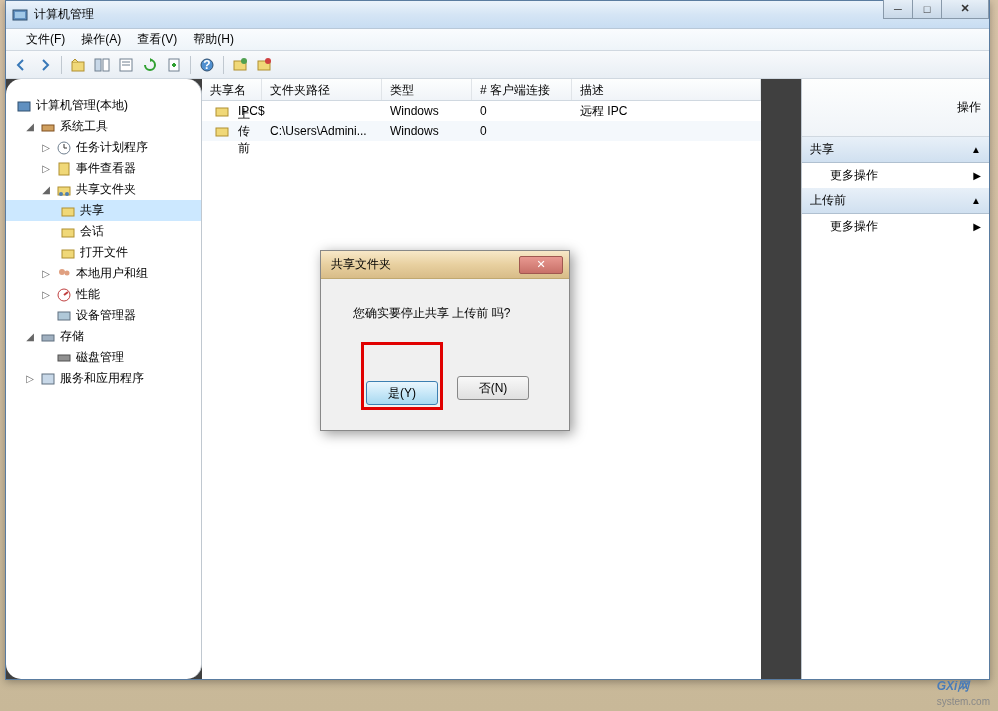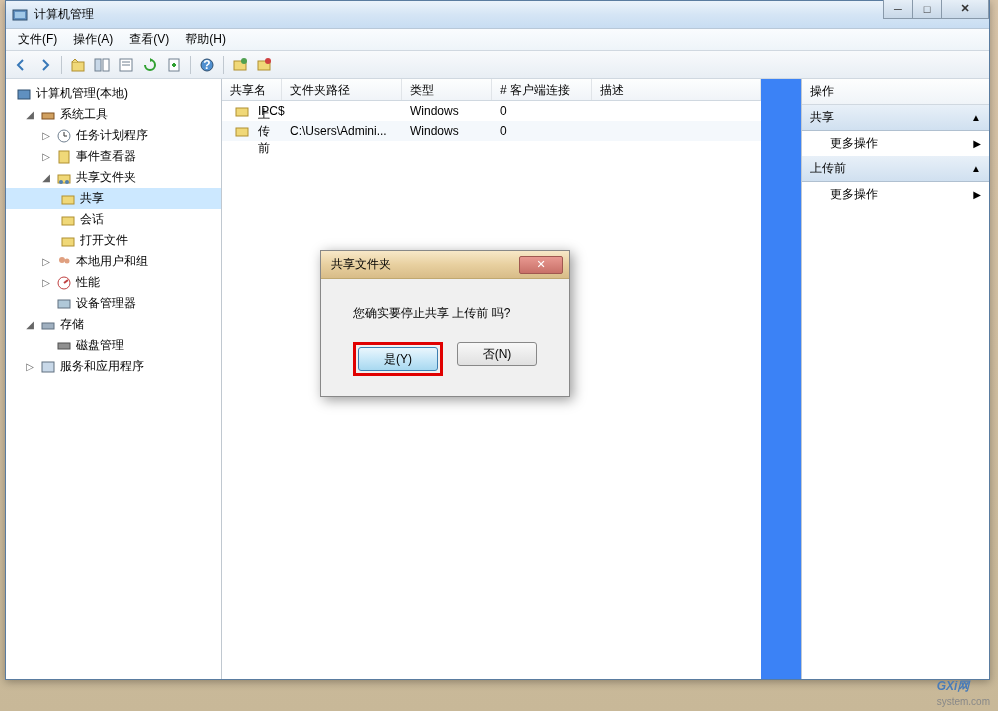--- a/index.html
+++ b/index.html
@@ -1,63 +1,63 @@
 <!DOCTYPE html>
 <html><head>
 <meta charset="utf-8">
 <style>
 * { margin: 0; padding: 0; box-sizing: border-box; font-family: "Microsoft YaHei", "SimSun", Tahoma, sans-serif; font-size: 12px; }
 body { background: linear-gradient(to bottom, #d8c4a8, #c8b898); width: 998px; height: 711px; overflow: hidden; position: relative; }
 
-.window { position: absolute; top: 0; left: 5px; width: 985px; height: 680px; background: #3b82f6; border: 1px solid #5a7ca0; box-shadow: 0 2px 8px rgba(0,0,0,0.3); }
+.window { position: absolute; top: 0; left: 5px; width: 985px; height: 680px; background: #404040; border: 1px solid #5a7ca0; box-shadow: 0 2px 8px rgba(0,0,0,0.3); }
 
 .titlebar { height: 28px; background: linear-gradient(to bottom, #ebf3fb, #d5e5f5, #c8ddf2); border-bottom: 1px solid #b8c8d8; display: flex; align-items: center; padding-left: 6px; }
 .titlebar-icon { width: 16px; height: 16px; margin-right: 6px; display: inline-flex; align-items: center; justify-content: center; }
 .titlebar-text { color: #000; flex: 1; }
 .win-controls { position: absolute; top: -2px; right: 0; display: flex; }
 .win-btn { width: 30px; height: 20px; background: linear-gradient(to bottom, #e8f0f8, #c8d8e8); border: 1px solid #8899aa; border-top: none; font-size: 11px; display: flex; align-items: center; justify-content: center; cursor: pointer; margin-left: -1px; color: #333; }
 .win-btn.close { width: 48px; font-weight: bold; }
 
-.menubar { height: 22px; background: linear-gradient(to bottom, #fafcfe, #eef4f9); border-bottom: 1px solid #d0d8e0; display: flex; align-items: center; padding-left: 4px; }
+.menubar { height: 22px; background: linear-gradient(to bottom, #fafcfe, #eef4f9); border-bottom: 1px solid #d0d8e0; display: flex; align-items: center; padding-left: 12px; }
 .menu-item { padding: 3px 8px; cursor: pointer; }
 
 .toolbar { height: 28px; background: linear-gradient(to bottom, #f8fafc, #e8eef4); border-bottom: 1px solid #d0d8e0; display: flex; align-items: center; padding-left: 4px; gap: 2px; }
 .tool-btn { width: 22px; height: 22px; display: flex; align-items: center; justify-content: center; cursor: pointer; border: 1px solid transparent; border-radius: 2px; }
 .tool-sep { width: 1px; height: 18px; background: #c0c8d0; margin: 0 3px; }
 
 .content { display: flex; height: calc(100% - 78px); }
-.sidebar { width: 216px; border-right: 1px solid #c0c8d0; background: #fff; padding: 4px 0; overflow: auto; }
+.sidebar { width: 196px; border-right: 1px solid #c0c8d0; background: #fff; padding: 16px 0; overflow: auto; border-radius: 15px; }
 .tree-item { display: flex; align-items: center; padding: 2px 0 2px 6px; cursor: pointer; white-space: nowrap; }
 .tree-item.selected { background: #cce8ff; }
 .tree-toggle { width: 12px; font-size: 10px; color: #666; text-align: center; }
 .tree-icon { width: 16px; height: 16px; margin: 0 4px; display: inline-flex; align-items: center; justify-content: center; }
 .indent-1 { padding-left: 18px; }
 .indent-2 { padding-left: 34px; }
 .indent-3 { padding-left: 50px; }
 
 .main-area { flex: 1; display: flex; gap: 40px; }
 .listview { flex: 1; background: #fff; }
 .list-header { display: flex; background: linear-gradient(to bottom, #fdfefe, #f0f4f8); border-bottom: 1px solid #d0d8e0; height: 22px; }
 .list-col { padding: 3px 8px; border-right: 1px solid #e0e4e8; }
 .list-row { display: flex; height: 20px; align-items: center; }
 .list-row.alt { background: #f4f8fc; }
 .list-cell { padding: 2px 8px; display: flex; align-items: center; gap: 4px; }
 
 .actions-panel { width: 188px; border-left: 1px solid #c0c8d0; background: #fff; }
-.actions-title { background: linear-gradient(to bottom, #fdfefe, #f0f4f8); border-bottom: 1px solid #d0d8e0; padding: 4px 8px; font-weight: normal; }
+.actions-title { background: linear-gradient(to bottom, #fdfefe, #f0f4f8); border-bottom: 1px solid #d0d8e0; padding: 20px 8px; font-weight: normal; text-align: right; }
 .action-section { background: linear-gradient(to bottom, #e8f0f8, #d0e0f0); border-bottom: 1px solid #b0c0d0; padding: 4px 8px; display: flex; justify-content: space-between; align-items: center; }
 .action-item { padding: 4px 8px 4px 28px; display: flex; justify-content: space-between; align-items: center; cursor: pointer; }
 .action-arrow { font-size: 10px; }
 
 .dialog { position: absolute; top: 250px; left: 320px; width: 250px; background: #f0f0f0; border: 1px solid #888; box-shadow: 3px 3px 12px rgba(0,0,0,0.4); }
 .dialog-title { height: 28px; background: linear-gradient(to bottom, #f8e8c8, #e8d0a0, #d8bc88); display: flex; align-items: center; justify-content: space-between; padding: 0 0 0 10px; border-bottom: 1px solid #c0a870; }
 .dialog-close { width: 44px; height: 18px; background: linear-gradient(to bottom, #e89890, #c87068); border: 1px solid #a05850; border-radius: 2px; color: #fff; font-size: 11px; display: flex; align-items: center; justify-content: center; cursor: pointer; margin-right: 6px; }
 .dialog-body { padding: 26px 20px 20px 32px; }
 .dialog-buttons { display: flex; gap: 14px; padding: 0 20px 20px 20px; justify-content: center; }
-.dlg-btn { width: 80px; height: 24px; background: linear-gradient(to bottom, #f8f8f8, #e0e0e0); border: 1px solid #888; border-radius: 3px; cursor: pointer; }
+.dlg-btn { width: 72px; height: 24px; background: linear-gradient(to bottom, #f8f8f8, #e0e0e0); border: 1px solid #888; border-radius: 3px; cursor: pointer; margin-top: 34px; }
 .dlg-btn.primary { background: linear-gradient(to bottom, #eaf6fd, #c8e8f8, #a8d8f0); border: 1px solid #3c7fb1; }
 .highlight-box { border: 3px solid #e00000; padding: 2px; display: inline-block; }
 
 .watermark { position: absolute; bottom: 4px; right: 8px; font-size: 22px; color: #4a7cb8; font-style: italic; font-weight: bold; font-family: Georgia, serif; margin-left: 12px; }
 .watermark-sub { font-size: 10px; color: #888; display: block; text-align: right; font-style: normal; font-weight: normal; }
 
 svg.ico { width: 16px; height: 16px; }
 </style>
 </head>
 <body>
@@ -296,20 +296,21 @@
               <span class="tree-icon">
                 <svg class="ico" viewBox="0 0 16 16">
                   <rect x="2" y="5" width="12" height="8" fill="#f0d878" stroke="#b09030"></rect>
                 </svg>
               </span>
               <span>IPC$</span>
             </div>
           <div class="list-cell" style="width:120px"></div>
           <div class="list-cell" style="width:90px">Windows</div>
           <div class="list-cell" style="width:100px">0</div>
+          <div class="list-cell" style="flex:1">远程 IPC</div>
         </div>
         <div class="list-row alt">
           <div class="list-cell" style="width:60px">
               <span class="tree-icon">
                 <svg class="ico" viewBox="0 0 16 16">
                   <rect x="2" y="5" width="12" height="8" fill="#f0d878" stroke="#b09030"></rect>
                 </svg>
               </span>
               <span>上传前</span>
             </div>

